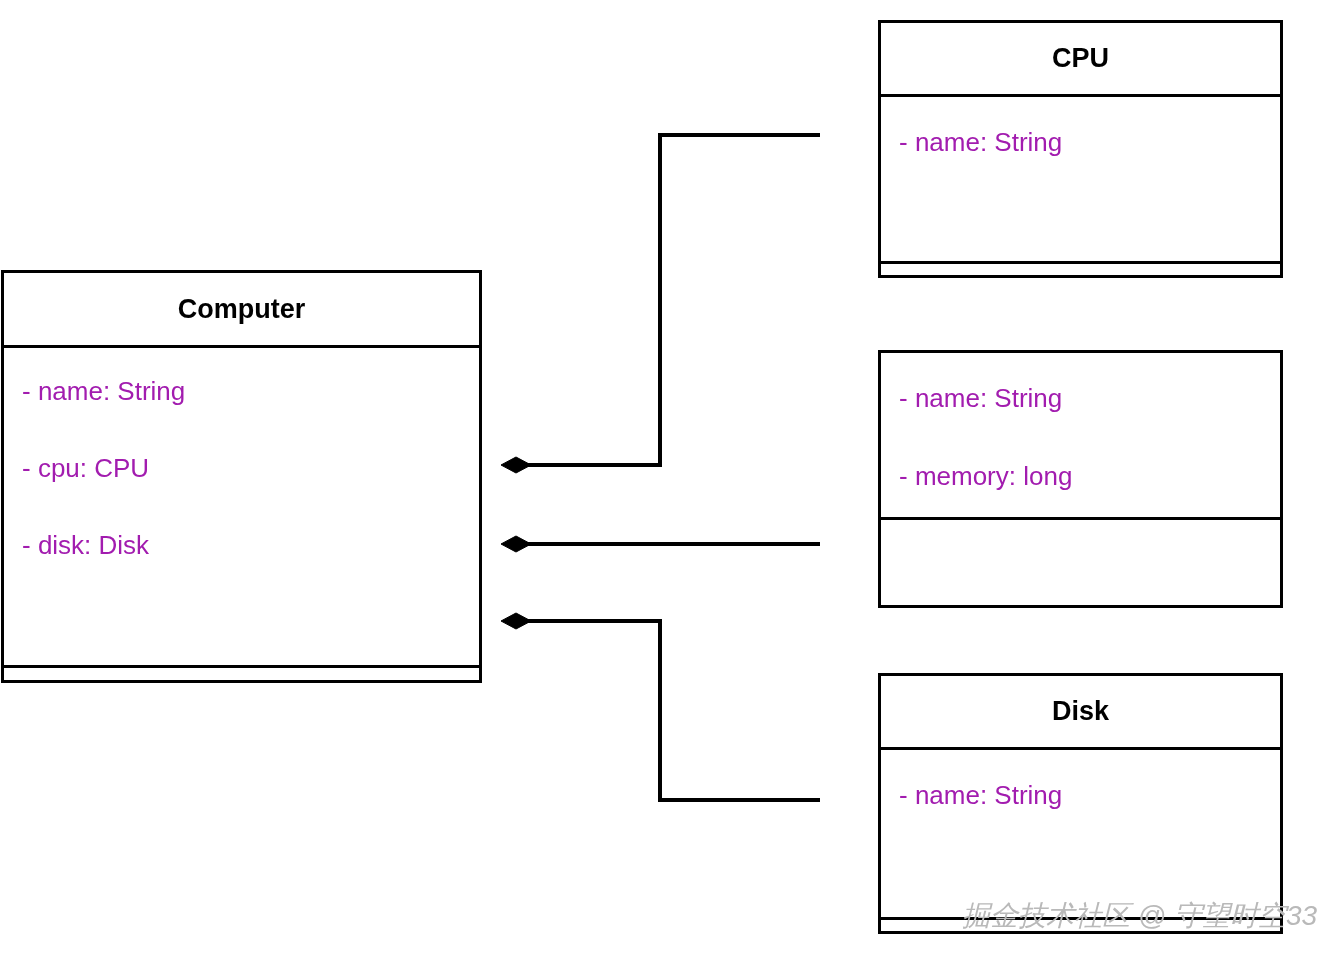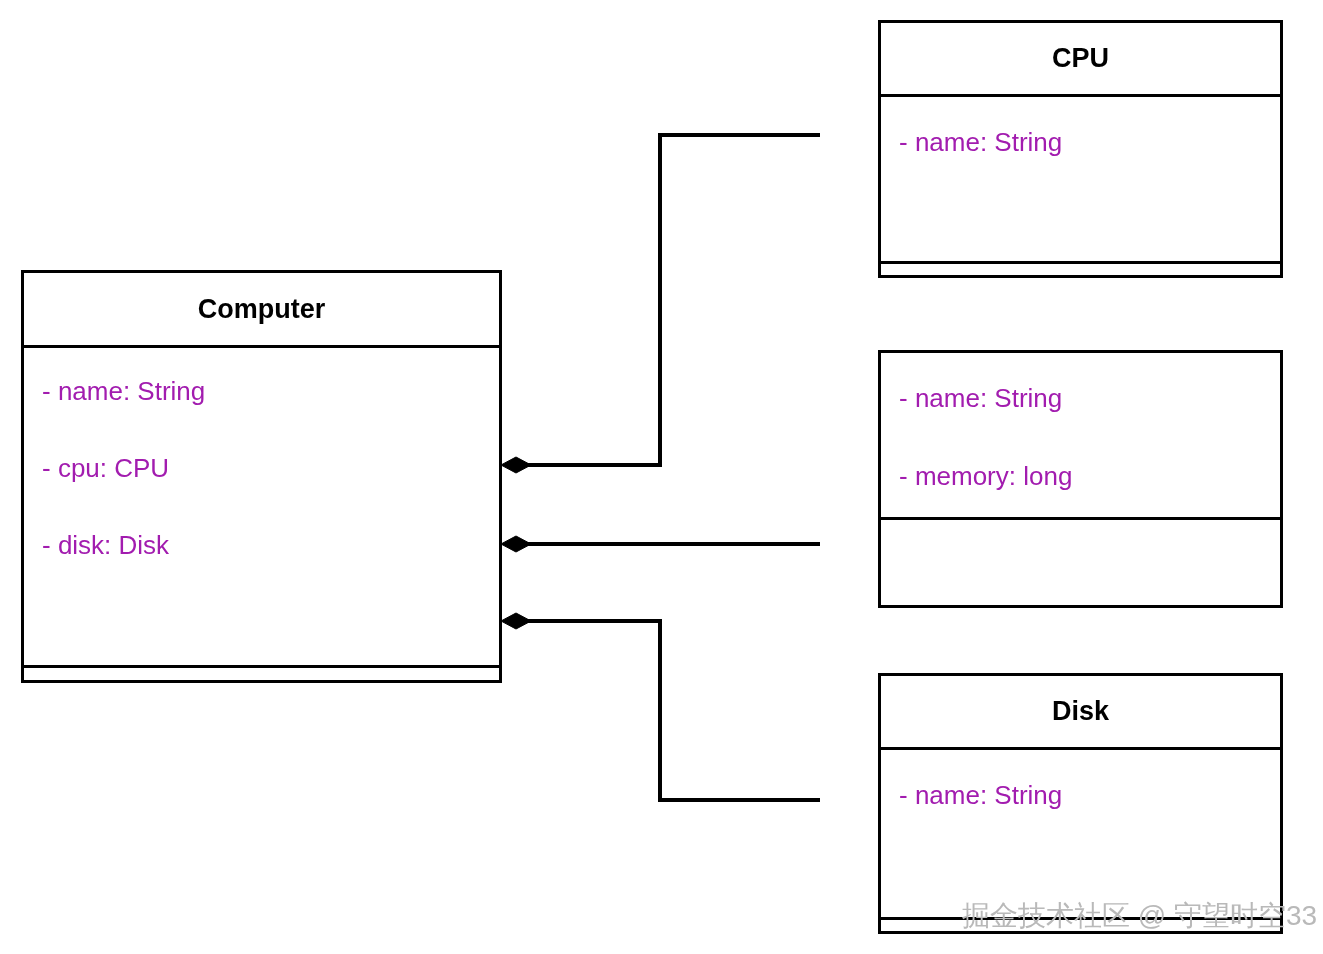--- a/index.html
+++ b/index.html
@@ -60,21 +60,21 @@
     width: 100%;
     height: 8px;
   }
   .uml-class .attr-row {
     color: #a21caf;
     white-space: nowrap;
   }
 
   
   #class-computer {
-    left: 21px;
+    left: 1px;
     top: 270px;
     width: 481px;
     height: 413px;
   }
   #class-computer .class-title {
     height: 75px;
     font-size: 27px;
   }
   #class-computer .attr-compartment {
     height: 320px;
@@ -134,20 +134,21 @@
   #watermark {
     position: absolute;
     left: 962px;
     top: 900px;
     font-size: 28px;
     line-height: 32px;
     color: #b9b9b9;
     white-space: nowrap;
     z-index: 3;
     pointer-events: none;
+    font-style: italic;
   }
 </style>
 </head>
 <body>
 
 <div id="canvas">
 
   <svg id="connectors" viewBox="0 0 1323 954" width="1323" height="954" xmlns="http://www.w3.org/2000/svg">
 
     <g>

